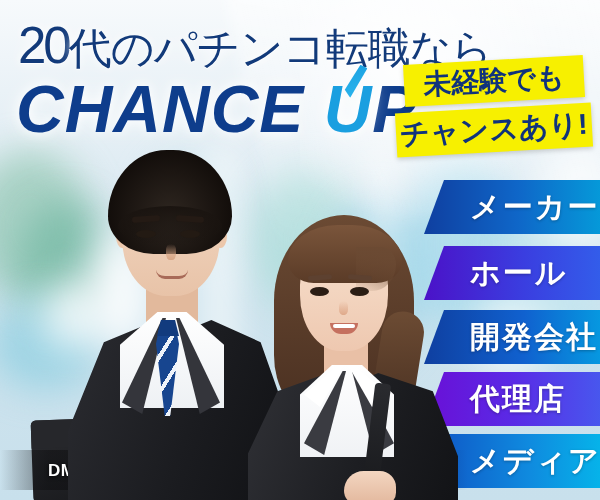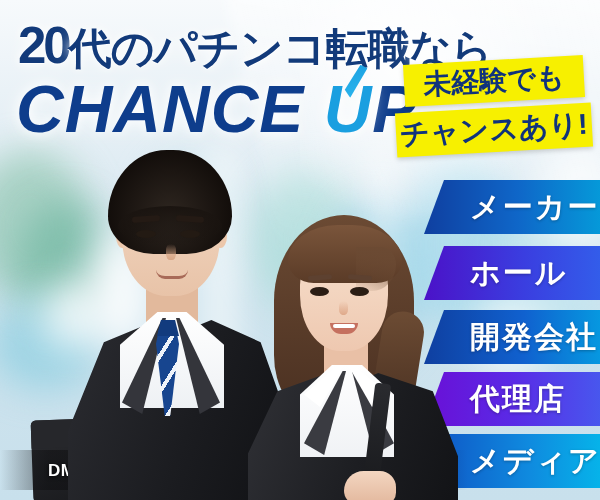--- a/index.html
+++ b/index.html
@@ -29,21 +29,21 @@
   }
   .sweep2{
     position:absolute;top:-40px;left:300px;width:260px;height:260px;
     background:radial-gradient(circle at 40% 40%,rgba(255,255,255,.9),rgba(255,255,255,0) 70%);
   }
 
   
   .headline{
     position:absolute;left:18px;top:20px;
     font-size:41px;line-height:1;
-    font-weight:700;
+    font-weight:400;
     color:#123a7a;
     letter-spacing:-1px;
     white-space:nowrap;
     text-shadow:0 0 10px rgba(255,255,255,.95),0 0 18px rgba(255,255,255,.85),0 1px 0 rgba(255,255,255,.9);
   }
   .headline .big{font-size:51px;letter-spacing:-3px;}
   .headline .mid{font-size:43px;}
 
   
   .logo{

